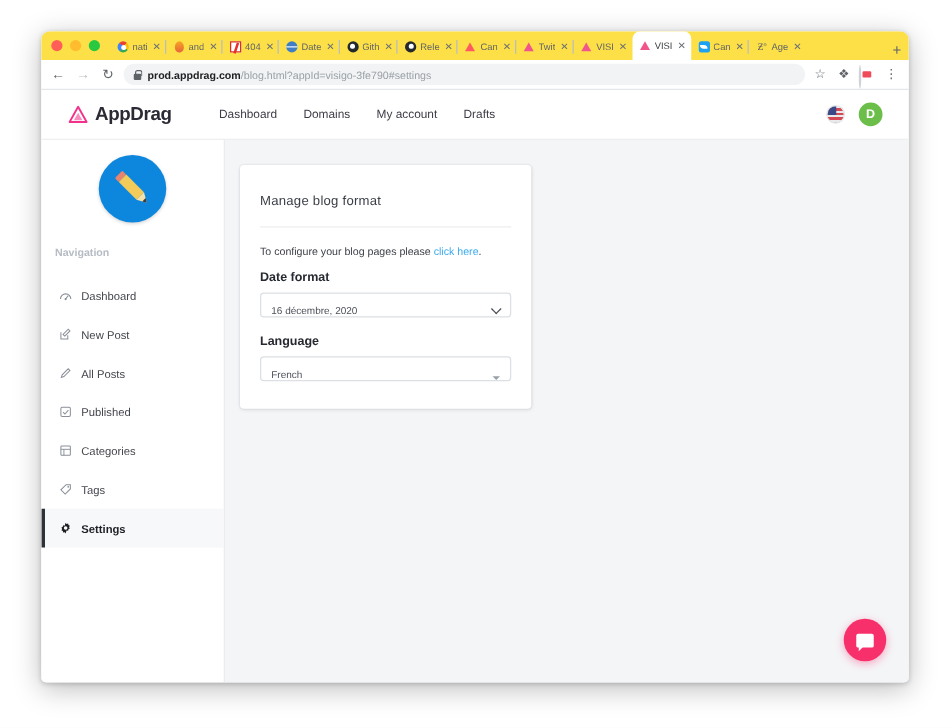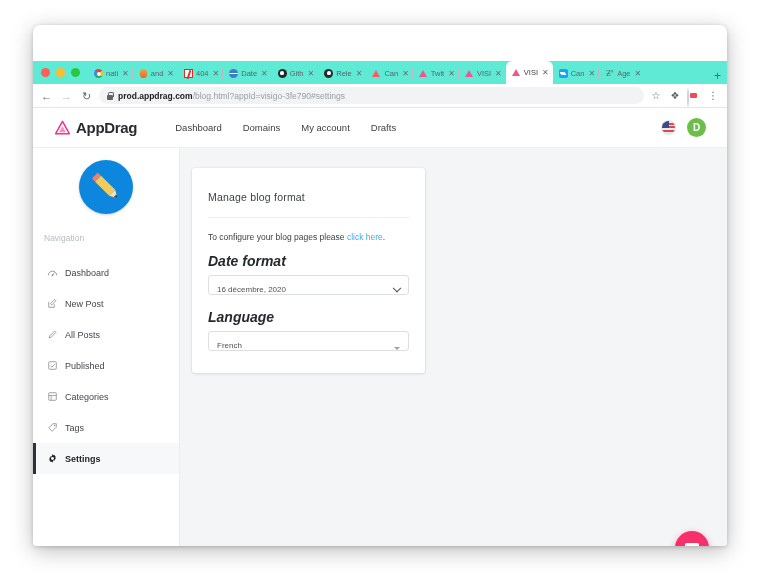--- a/index.html
+++ b/index.html
@@ -17,26 +17,25 @@
     width: 694px; height: 521px;
     background: #ffffff;
     border-radius: 7px 7px 4px 4px;
     box-shadow: 0 5px 22px rgba(0,0,0,0.26), 0 1px 4px rgba(0,0,0,0.18);
     overflow: hidden;
   }
 
   
   .tabstrip {
     height: 23px;
-    background: #5eead4;
+    background: #fde047;
     display: flex;
     align-items: flex-end;
     padding-left: 6px;
     position: relative;
-    margin-top: 36px;
   }
   .traffic { display: flex; align-items: center; gap: 6px; height: 23px; padding: 0 8px 0 2px; }
   .dot { width: 9px; height: 9px; border-radius: 50%; display: block; }
   .dot.red { background: #ff5f57; }
   .dot.yellow { background: #febc2e; }
   .dot.green { background: #28c840; }
 
   .tabs { display: flex; align-items: flex-end; height: 23px; flex: 1; min-width: 0; }
   .tab {
     display: flex; align-items: center;
@@ -211,21 +210,21 @@
   }
   .avatar-wrap { display: flex; justify-content: center; margin-bottom: 19px; }
   .blog-avatar {
     width: 54px; height: 54px; border-radius: 50%;
     background: #0d86dd;
     box-shadow: 0 1px 3px rgba(0,0,0,0.18);
     position: relative;
   }
   .nav-title {
     font-size: 8.5px; color: #b6bcc4;
-    padding: 0 0 0 11px; margin-bottom: 14px;
+    padding: 0 0 0 11px; margin-bottom: 14px; font-weight: bold;
   }
   .navitem {
     display: flex; align-items: center; gap: 7px;
     height: 31px; padding-left: 11px;
     font-size: 9px; color: #44464d;
     border-left: 3px solid transparent;
     position: relative;
   }
   .navitem .ico { width: 11px; height: 11px; flex: 0 0 11px; display: block; color: #8a8f98; }
   .navitem.active {
@@ -241,21 +240,21 @@
   .card {
     width: 233px; background: #fff;
     border-radius: 3px;
     box-shadow: 0 1px 3px rgba(16,22,36,0.10), 0 0 0 1px rgba(16,22,36,0.03);
     padding: 17px 16px 22px 16px;
   }
   .card-title { font-size: 10.5px; color: #3b3f46; letter-spacing: .2px; margin: 6px 0 14px 0; }
   .divider { height: 1px; background: #eceef0; margin: 0 0 14px 0; }
   .helper { font-size: 8.5px; color: #3b3f46; margin-bottom: 11px; }
   .helper a { color: #3eabef; text-decoration: none; }
-  .field-label { font-size: 14px; font-weight: 700; color: #262a30; margin-bottom: 6px; font-style: italic; }
+  .field-label { font-size: 10px; font-weight: 700; color: #262a30; margin-bottom: 6px; }
   .select {
     height: 20px; border: 1px solid #dcdfe3; border-radius: 3px;
     background: #fff;
     display: flex; align-items: flex-end;
     padding: 0 8px;
     font-size: 8px; color: #4e525a;
     position: relative;
     margin-bottom: 14px;
   }
   .select .caret-native {

